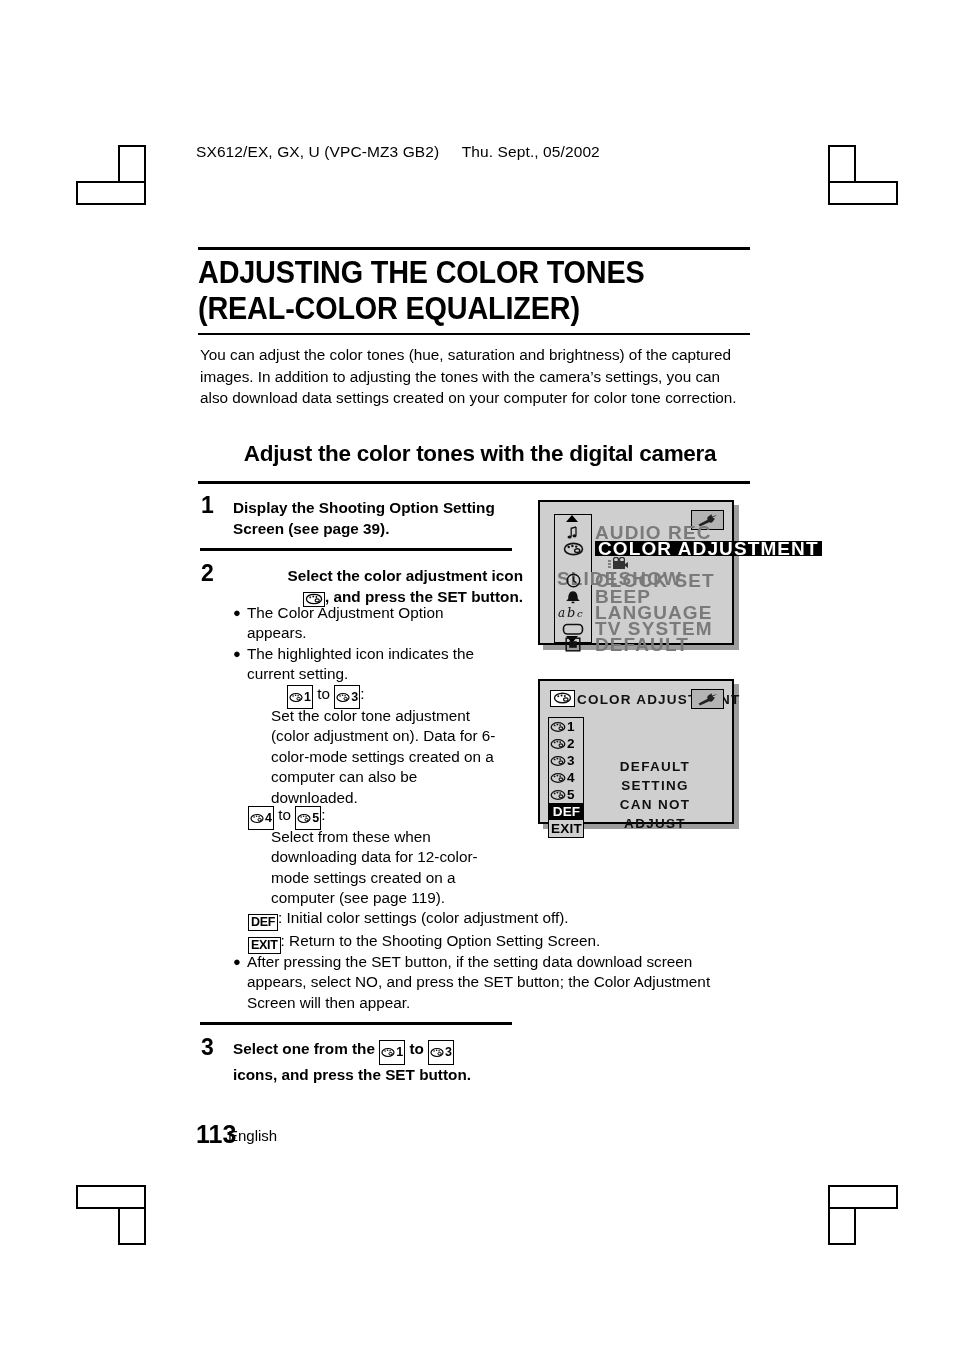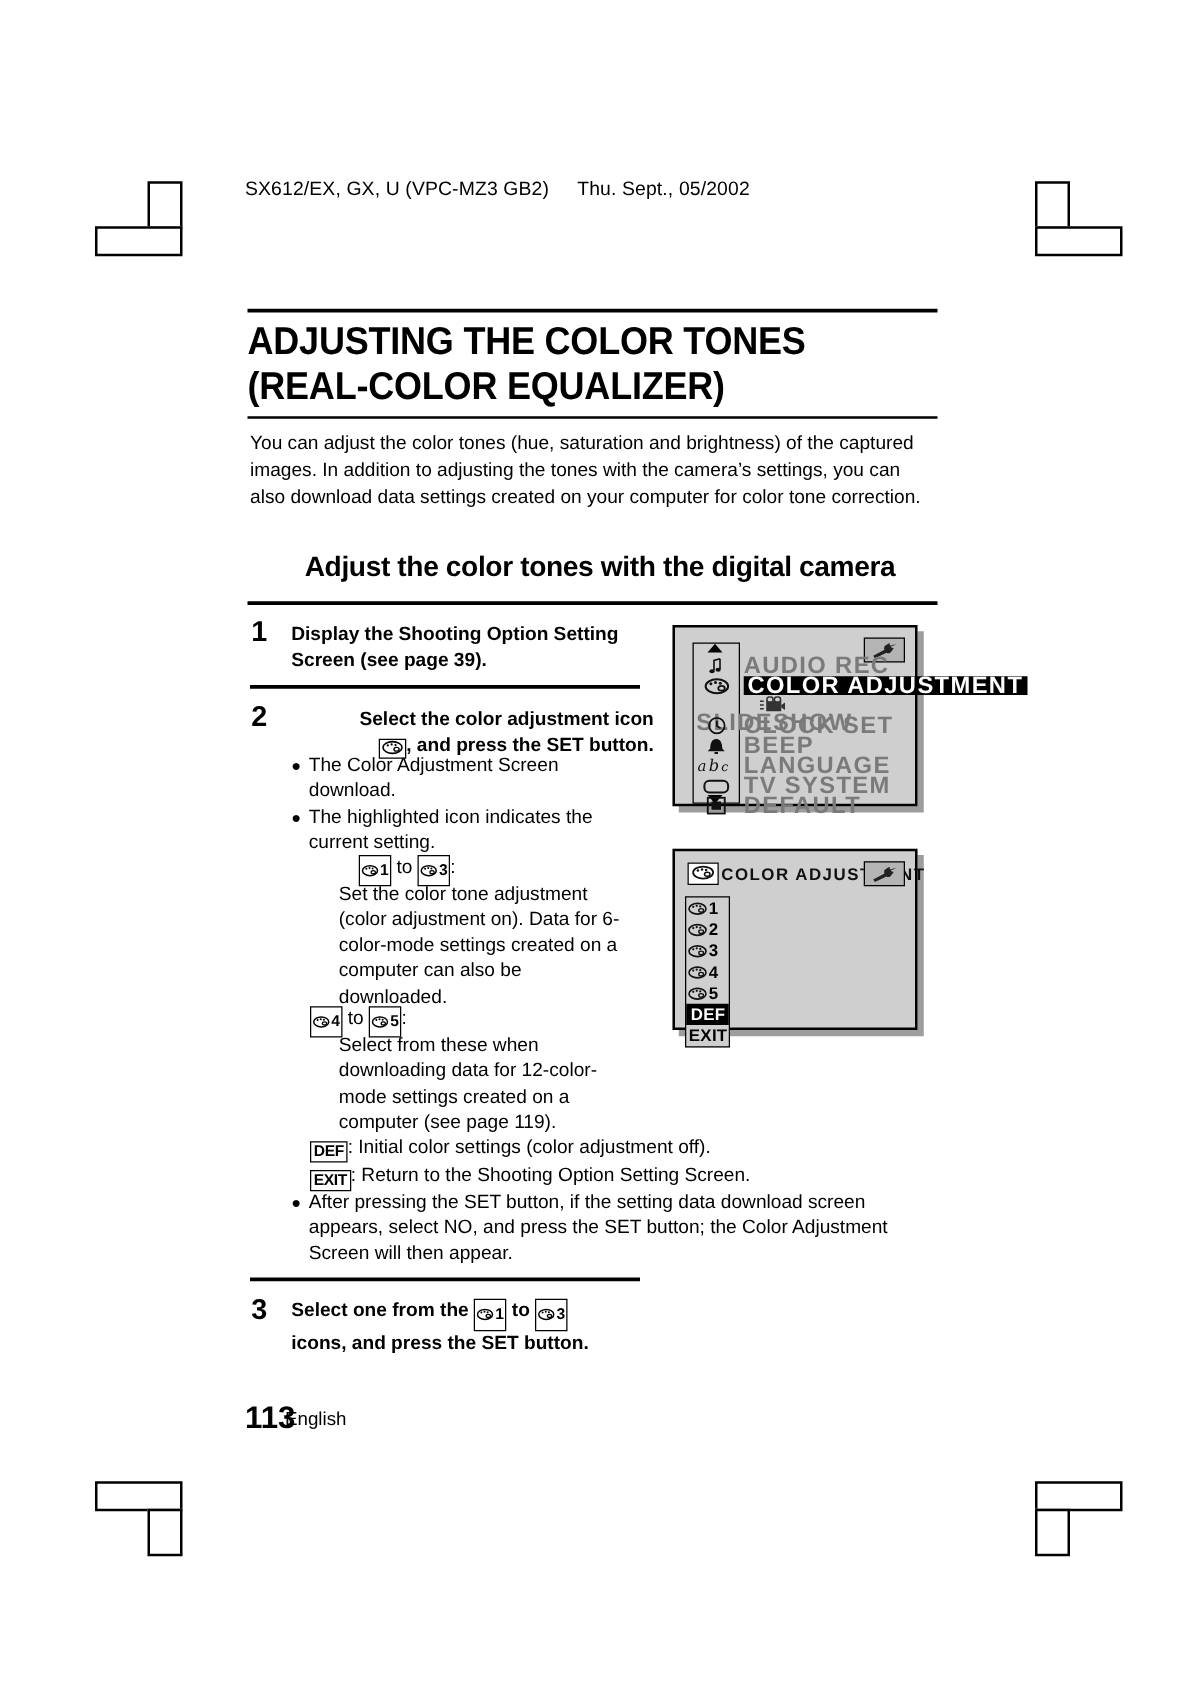--- a/index.html
+++ b/index.html
@@ -138,21 +138,21 @@
       <ellipse cx="9" cy="6" rx="7.6" ry="4.7" fill="none" stroke="#000" stroke-width="1.3"></ellipse>
       <ellipse cx="12.2" cy="7.4" rx="2.1" ry="1.5" fill="none" stroke="#000" stroke-width="1.1"></ellipse>
       <circle cx="5.2" cy="4.3" r="0.9" fill="#000"></circle>
       <circle cx="8.3" cy="3.5" r="0.9" fill="#000"></circle>
       <circle cx="11.4" cy="4.0" r="0.9" fill="#000"></circle>
     </svg></span><span>, and press the SET button.</span>
 </div>
 
 <div class="bullet" style="left:233px;top:603px;width:268px;">
   <span class="dot">●</span>
-  <span class="txt">The Color Adjustment Screen download.</span>
+  <span class="txt">The Color Adjustment Option appears.</span>
 </div>
 <div class="bullet" style="left:233px;top:644px;width:268px;">
   <span class="dot">●</span>
   <span class="txt">The highlighted icon indicates the current setting.</span>
 </div>
 
 <div class="body" style="left:248px;top:684px;padding-left:39px;">
   <span class="keypal">
     <svg width="15" height="11" viewBox="0 0 15 11">
       <ellipse cx="7" cy="5.5" rx="6" ry="4" fill="none" stroke="#000" stroke-width="1.2"></ellipse>
@@ -411,19 +411,23 @@
           <span class="n">5</span>
         </div>
         <div class="sidecell txt inv">
           <span class="n">DEF</span>
         </div>
         <div class="sidecell txt">
           <span class="n">EXIT</span>
         </div>
       </div>
 
+      <div class="camsg" style="left:44px;top:70px;width:130px;">
+        <div>DEFAULT SETTING</div>
+        <div>CAN NOT ADJUST</div>
+      </div>
 
     </div>
   </div>
 </div>
 
 <div class="pagenum">113</div>
 <div class="lang">English</div>
 
 </body></html>

